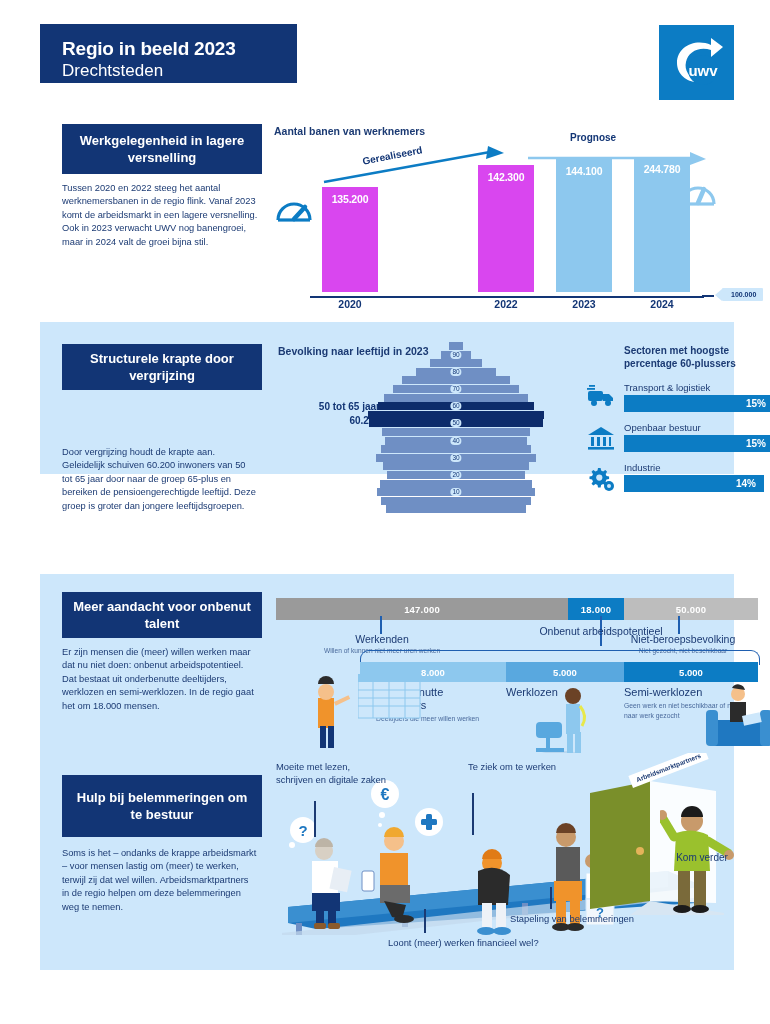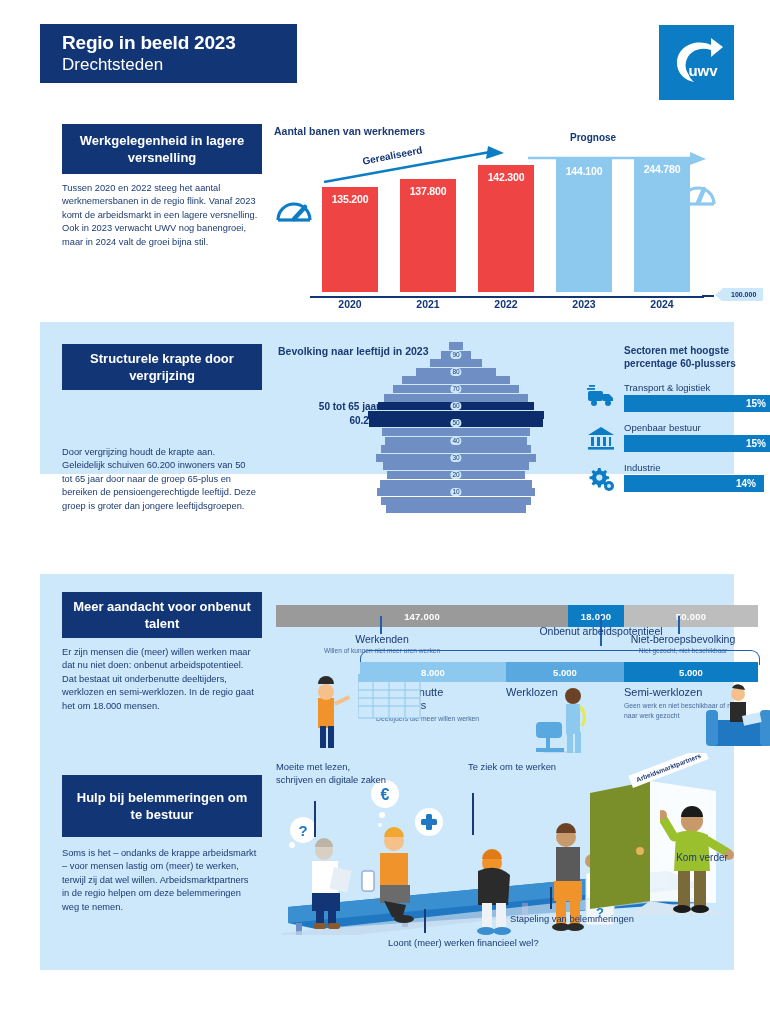--- a/index.html
+++ b/index.html
@@ -6,21 +6,21 @@
   body{
     width:770px;height:1024px;background:#ffffff;
     font-family:"Liberation Sans", sans-serif;
     color:#1b3a73;position:relative;overflow:hidden;
   }
   .page{position:relative;width:770px;height:1024px;}
 
   
   .header-bar{
     position:absolute;left:40px;top:24px;width:257px;height:59px;
-    background:#123575;color:#fff;padding:8px 0 0 22px;box-sizing:border-box;
+    background:#123575;color:#fff;padding:14px 0 0 22px;box-sizing:border-box;
   }
   .header-title{font-size:19px;font-weight:bold;letter-spacing:-0.2px;line-height:22px;}
   .header-sub{font-size:17px;font-weight:normal;line-height:21px;}
   .logo{
     position:absolute;left:659px;top:25px;width:75px;height:75px;background:#0c7cc4;
   }
   .logo svg{display:block;width:75px;height:75px;}
 
   
   .panel{position:absolute;left:40px;width:694px;background:#cde7fb;}
@@ -40,21 +40,21 @@
   .chart-title{position:absolute;left:234px;top:18px;font-size:10.5px;font-weight:bold;line-height:14px;}
   .chart-area{position:absolute;left:234px;top:26px;width:450px;height:160px;}
   .axis{position:absolute;left:36px;top:164px;width:394px;height:2px;background:#123575;}
   .bar{position:absolute;bottom:0;width:56px;}
   .bar .cap{
     position:absolute;left:0;right:0;top:6px;text-align:center;color:#fff;
     font-size:10.5px;font-weight:bold;letter-spacing:-0.2px;
   }
   .bar .yr{position:absolute;left:-6px;right:-6px;top:100%;margin-top:6px;text-align:center;
     font-size:10.5px;font-weight:bold;color:#123575;}
-  .dark{background:#ef4444;}
+  .dark{background:#d946ef;}
   .light{background:#8dc8ee;}
   .arr-lbl{position:absolute;font-size:10px;font-weight:bold;color:#123575;}
   .tag100{
     position:absolute;background:#cde7fb;color:#123575;font-size:7px;font-weight:bold;
     padding:3px 7px 3px 9px;border-radius:1px;
   }
   .tag100:before{
     content:"";position:absolute;left:-7px;top:50%;margin-top:-6px;
     border-top:6px solid transparent;border-bottom:6px solid transparent;border-right:7px solid #cde7fb;
   }
@@ -81,21 +81,21 @@
   .sect-item{margin-bottom:10px;}
   .sect-name{font-size:9.5px;color:#1b3a73;margin-bottom:2px;}
   .sect-bar{background:#0c7cc4;color:#fff;font-size:10px;font-weight:bold;text-align:right;
     padding:3px 8px 3px 0;box-sizing:border-box;}
   .sect-icon{position:absolute;left:547px;width:28px;height:26px;color:#0c7cc4;}
 
   
   #sec3{top:549px;height:194px;margin-top:25px;}
   #sec3 .tbox{left:22px;top:18px;width:200px;height:46px;}
   #sec3 .btext{left:22px;top:72px;}
-  .tl{position:absolute;left:236px;top:31px;width:482px;height:38px;}
+  .tl{position:absolute;left:236px;top:24px;width:482px;height:38px;}
   .tl .seg{position:absolute;top:0;height:22px;color:#fff;font-size:9.5px;font-weight:bold;
     display:flex;align-items:center;justify-content:center;letter-spacing:0.2px;box-sizing:border-box;}
   .seg-grey{background:#9a9a9a;}
   .seg-blue{background:#0c7cc4;}
   .seg-dot{background:#bdbdbd;}
   .tick{position:absolute;width:2px;background:#1f5fb0;}
   .tl-lab{position:absolute;text-align:center;}
   .tl-lab b{display:block;font-size:10.5px;font-weight:normal;color:#1b3a73;line-height:14px;}
   .tl-lab s{display:block;font-size:6.6px;text-decoration:none;color:#4a6a9c;line-height:9px;}
   .brace{position:absolute;border:1.5px solid #1f5fb0;border-bottom:none;border-radius:9px 9px 0 0;}
@@ -167,24 +167,20 @@
 
       <svg style="position:absolute;left:252px;top:16px;" width="182" height="20">
         <line x1="2" y1="10" x2="166" y2="10" stroke="#8dc8ee" stroke-width="2.4"></line>
         <polygon points="164,4 180,11 164,17" fill="#8dc8ee"></polygon>
       </svg>
       <div class="arr-lbl" style="left:296px;top:0px;">Prognose</div>
 
       <div class="bar dark" style="left:48px;height:105px;">
         <span class="cap">135.200</span>
         <span class="yr">2020</span>
-      </div>
-      <div class="bar dark" style="left:126px;height:113px;">
-        <span class="cap">137.800</span>
-        <span class="yr">2021</span>
       </div>
       <div class="bar dark" style="left:204px;height:127px;">
         <span class="cap">142.300</span>
         <span class="yr">2022</span>
       </div>
       <div class="bar light" style="left:282px;height:133px;">
         <span class="cap">144.100</span>
         <span class="yr">2023</span>
       </div>
       <div class="bar light" style="left:360px;height:135px;">

